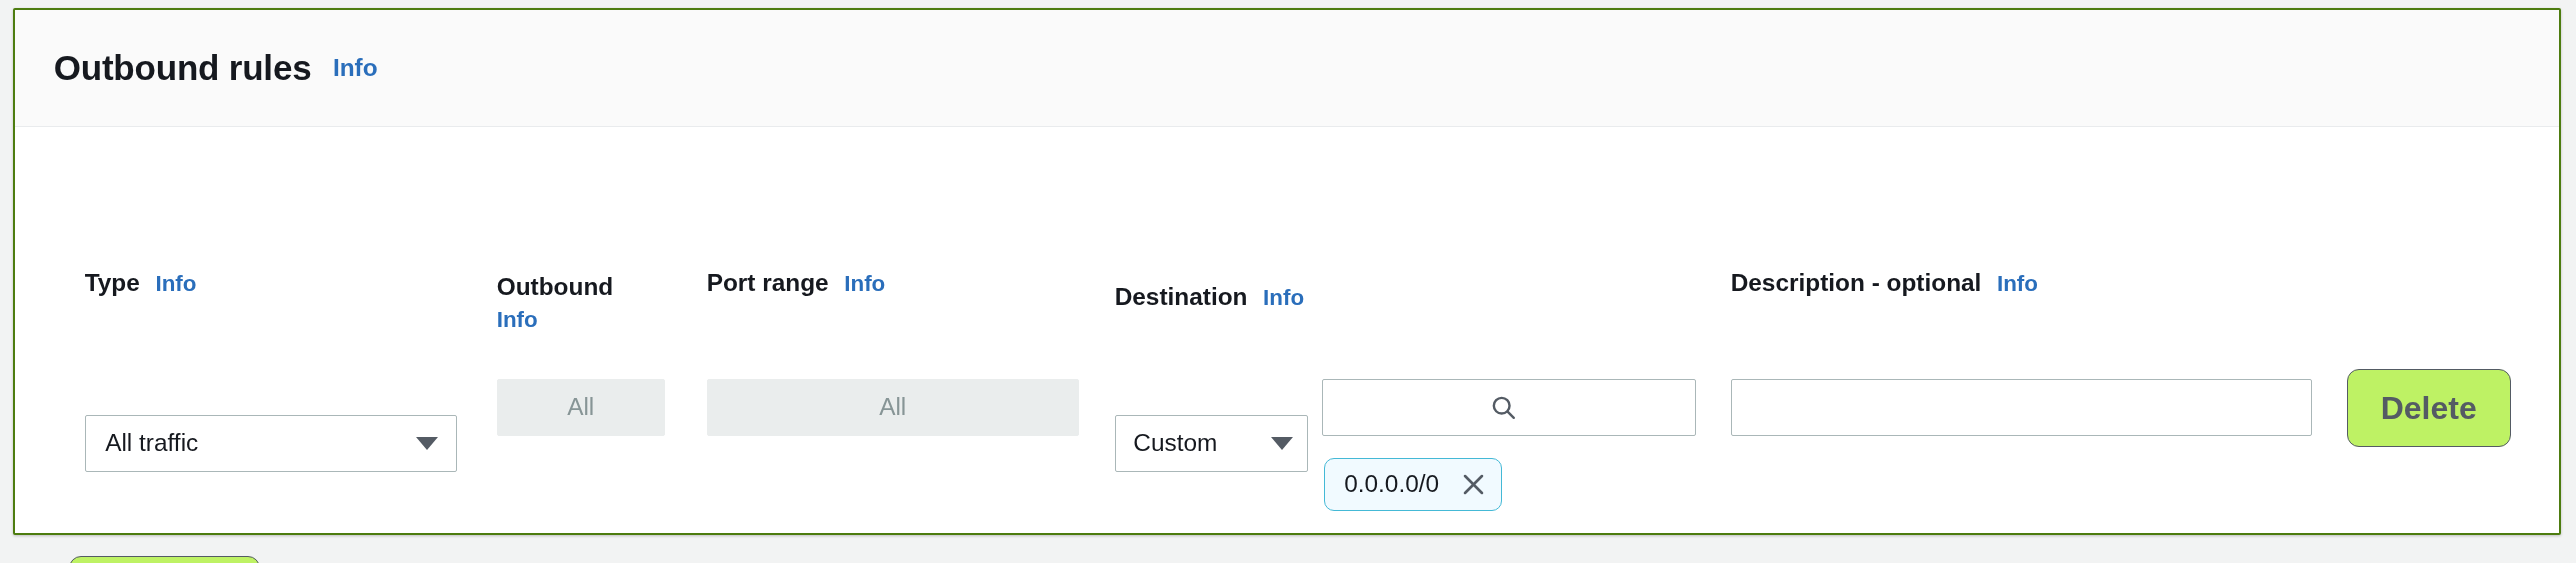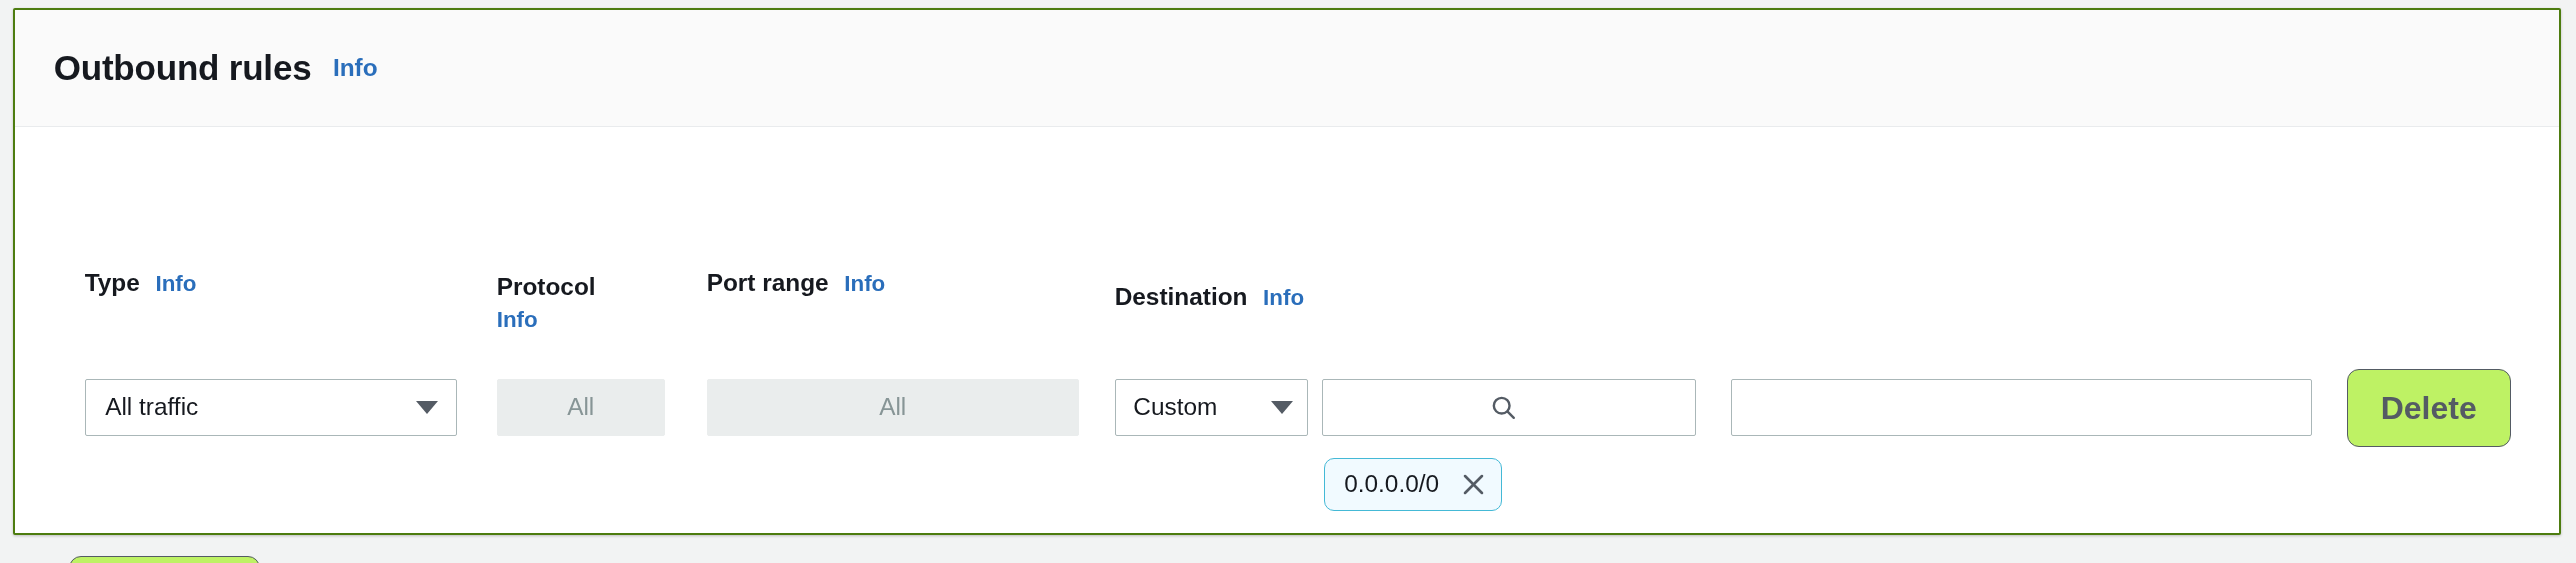--- a/index.html
+++ b/index.html
@@ -94,20 +94,21 @@
     align-items: center;
     justify-content: center;
   }
 
   .select-box {
     background: #ffffff;
     border: 1px solid #aab7b8;
     justify-content: space-between;
     padding: 0 17.6px 0 19.5px;
     cursor: pointer;
+    margin-top: 36px;
   }
   .caret {
     width: 0; height: 0;
     border-left: 11.7px solid transparent;
     border-right: 11.7px solid transparent;
     border-top: 13.7px solid #545b64;
     margin-left: 17.6px;
   }
 
   .input-disabled {
@@ -198,31 +199,34 @@
     <span class="header-info">Info</span>
   </div>
 
   <div class="body-area">
 
     <div class="col-head" id="h-type">
       <span>Type</span><span class="info">Info</span>
     </div>
 
     <div class="col-head stacked" id="h-proto">
-      <span>Protocol</span><span class="info">Info</span>
+      <span>Outbound</span><span class="info">Info</span>
     </div>
 
     <div class="col-head" id="h-port">
       <span>Port range</span><span class="info">Info</span>
     </div>
 
     <div class="col-head" id="h-dest">
       <span>Destination</span><span class="info">Info</span>
     </div>
 
+    <div class="col-head" id="h-desc">
+      <span>Description - optional</span><span class="info">Info</span>
+    </div>
 
     <div class="control select-box" id="c-type">
       <span>All traffic</span>
       <span class="caret"></span>
     </div>
 
     <div class="control input-disabled" id="c-proto">
       <span>All</span>
     </div>
 

